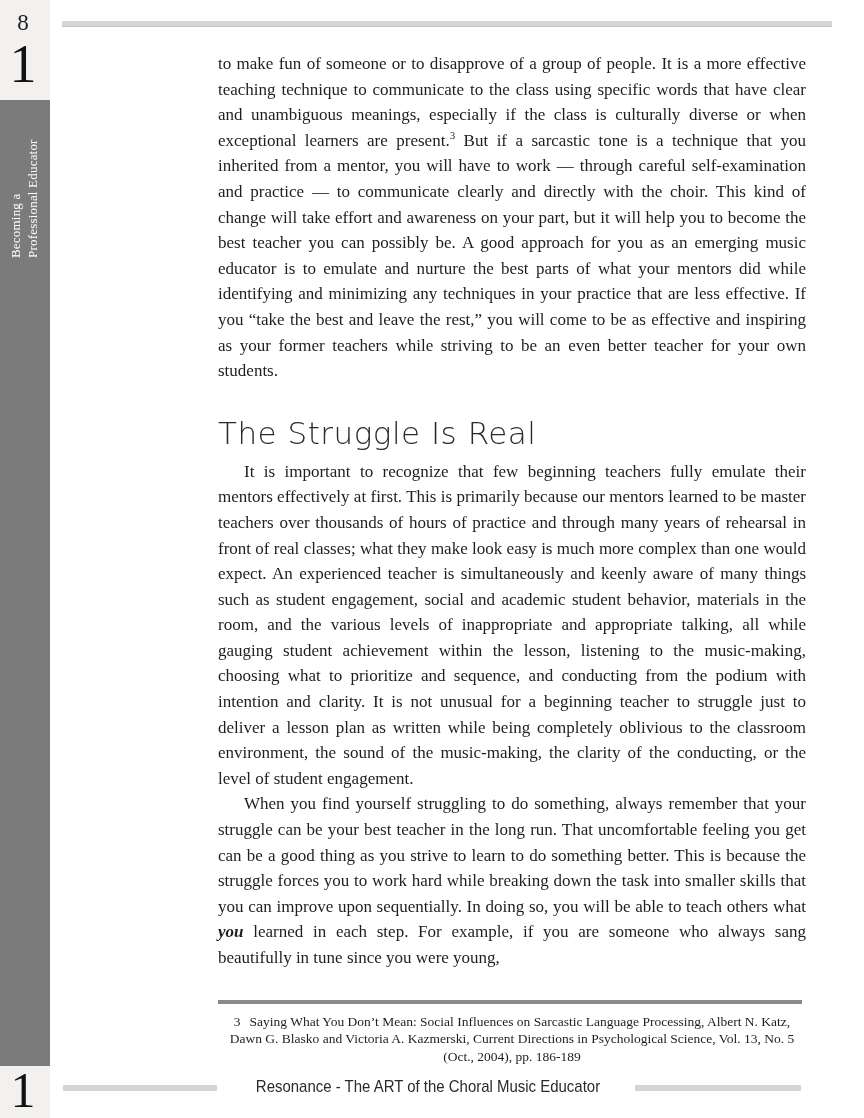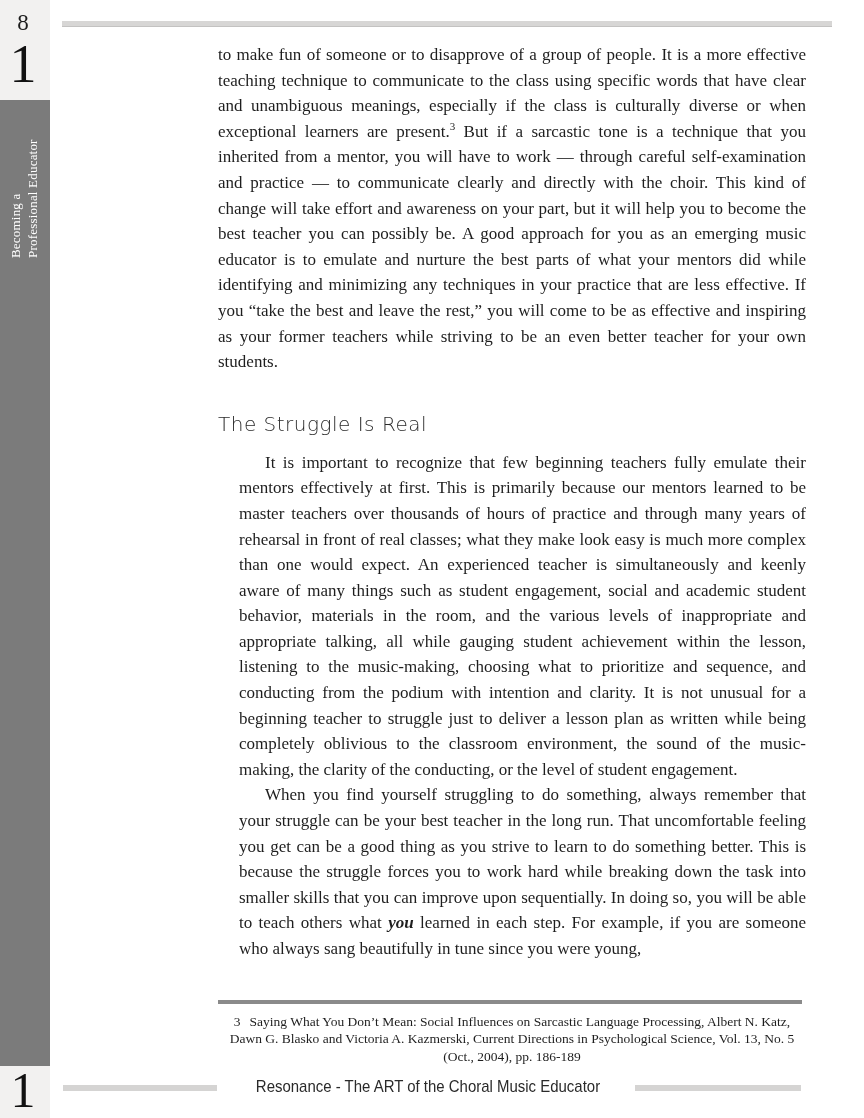--- a/index.html
+++ b/index.html
@@ -77,42 +77,42 @@
     background: #d5d4d3;
   }
   .footer-bar-right {
     position: absolute; left: 635px; top: 1085px;
     width: 166px; height: 6px;
     background: #d5d4d3;
   }
 
   
   .content {
-    position: absolute; left: 218px; top: 42px;
+    position: absolute; left: 218px; top: 51px;
     width: 588px;
     color: #1e1e1e;
   }
   .content p {
     font-size: 17px;
     line-height: 25.6px;
     text-align: justify;
     color: #1e1e1e;
   }
-  .content p.indent { text-indent: 26px; margin-left: 21px; }
+  .content p.indent { text-indent: 26px; }
   .content sup {
     font-size: 11px;
     vertical-align: super;
     line-height: 0;
   }
   .content em { font-style: italic; font-weight: bold; }
 
   .section-heading {
     font-family: "DejaVu Sans", sans-serif;
     font-weight: 200;
-    font-size: 20px;
+    font-size: 31px;
     line-height: 37px;
     letter-spacing: 0.5px;
     color: #2a2a2a;
     margin-top: 31px;
     margin-bottom: 7px;
   }
 
   
   .footnote {
     position: absolute; left: 218px; top: 1013px;

